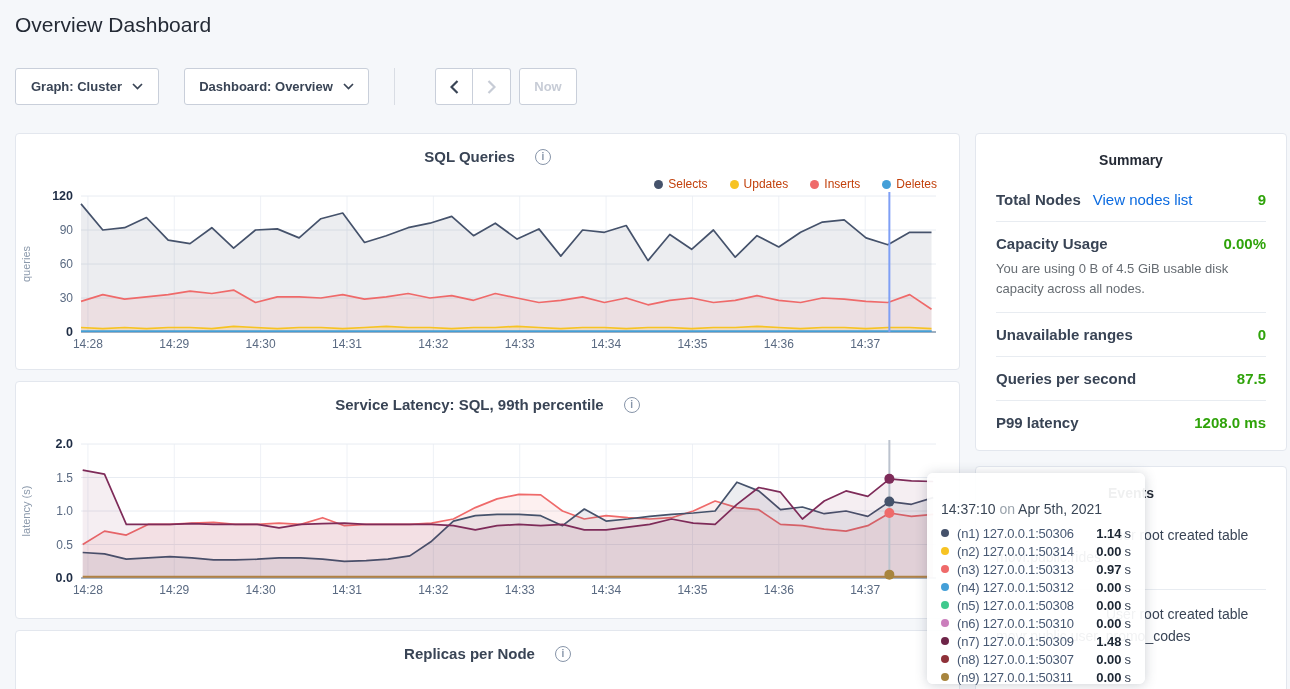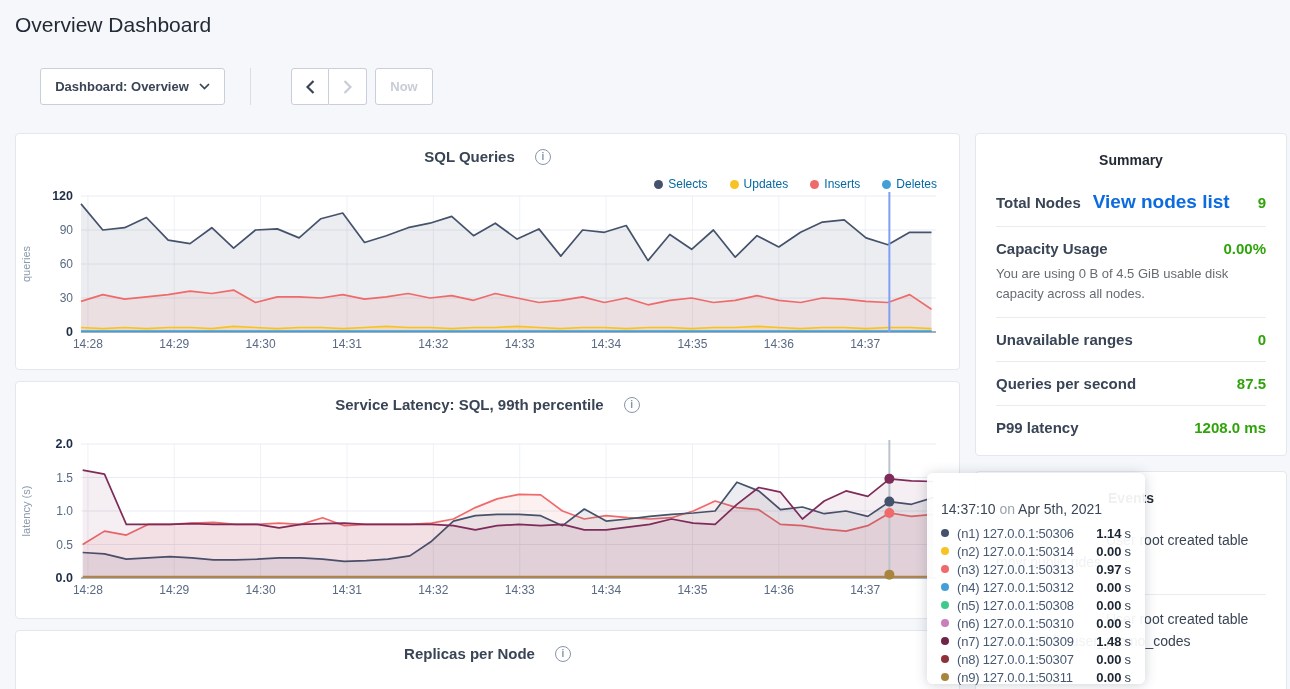--- a/index.html
+++ b/index.html
@@ -34,34 +34,34 @@
   .panel { background:#fff; border:1px solid #e3e7ee; border-radius:4px; position:relative; }
   .chart-panel-sql { height:237px; }
   .chart-panel-lat { height:238px; margin-top:11px; }
   .chart-panel-rep { height:200px; margin-top:11px; }
   .panel-title { display:flex; align-items:center; justify-content:center; gap:20px;
                  padding-top:14px; font-weight:700; font-size:15px; color:#394455; }
   .info-icon { width:16px; height:16px; border:1px solid #8795a9; border-radius:50%;
                color:#8795a9; font-size:10px; display:inline-flex; align-items:center;
                justify-content:center; cursor:pointer; }
   .info-icon::before { content:"i"; font-style:normal; }
-  .legend { position:absolute; top:43px; right:22px; display:flex; gap:22px; font-size:12px; color:#0369a1; }
+  .legend { position:absolute; top:43px; right:22px; display:flex; gap:22px; font-size:12px; color:#c2410c; }
   .legend-item { display:flex; align-items:center; gap:5px; cursor:pointer; }
   .legend-dot { width:9px; height:9px; border-radius:50%; }
   .chart-host { position:absolute; left:0; top:50px; width:943px; height:172px; }
   svg text { font-family:"Liberation Sans", sans-serif; }
 
   
   .summary-panel { padding:0 20px 6px 20px; }
   .side-title { text-align:center; padding:18px 0 10px 0; font-weight:700; font-size:14px; color:#242a35; }
   .sum-row { padding:13px 0 13px 0; }
   .sum-row + .sum-row { border-top:1px solid #e8ecf1; }
   .sum-head { display:flex; align-items:baseline; }
   .sum-label { font-weight:700; font-size:15px; color:#394455; }
-  .sum-link { font-weight:700; font-size:19px; margin-left:12px; cursor:pointer; text-decoration:none; }
+  .sum-link { font-weight:400; font-size:15px; margin-left:12px; cursor:pointer; text-decoration:none; }
   .sum-value { margin-left:auto; font-weight:700; font-size:15px; }
   .sum-desc { margin-top:7px; font-size:13px; color:#666c72; line-height:1.55; }
 
   
   .events-panel { margin-top:15px; height:300px; padding:0 20px; }
   .event { padding:16px 0 24px 0; }
   .event + .event { border-top:1px solid #e8ecf1; }
   .ev-l1 { margin-left:110px; white-space:nowrap; font-size:14px; color:#394455; }
   .ev-l2 { margin-top:6px; font-size:14px; color:#394455; }
 
@@ -78,20 +78,26 @@
   .tt-unit { margin-left:3px; color:#394455; }
 </style>
 </head>
 <body>
 
 <div class="page">
 
   <h1 class="page-title">Overview Dashboard</h1>
 
   <div class="controls">
+    <button class="btn btn-graph">
+      <span>Graph: Cluster</span>
+      <svg class="chev" width="11" height="7" viewBox="0 0 11 7">
+          <polyline points="1,1 5.5,5.5 10,1" fill="none" stroke="#394455" stroke-width="1.7"></polyline>
+        </svg>
+    </button>
     <button class="btn btn-dash">
       <span>Dashboard: Overview</span>
       <svg class="chev" width="11" height="7" viewBox="0 0 11 7">
           <polyline points="1,1 5.5,5.5 10,1" fill="none" stroke="#394455" stroke-width="1.7"></polyline>
         </svg>
     </button>
     <div class="vdiv"></div>
     <div class="nav">
       <button class="btn nav-prev">
         <svg width="9" height="14" viewBox="0 0 9 14">

